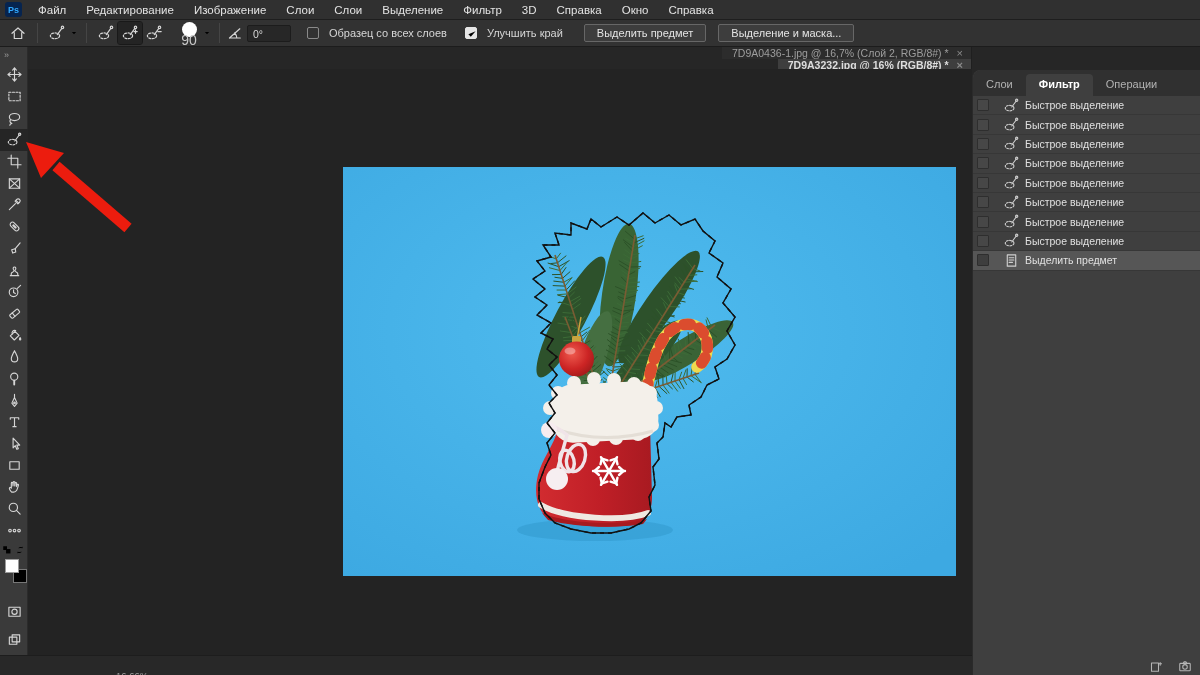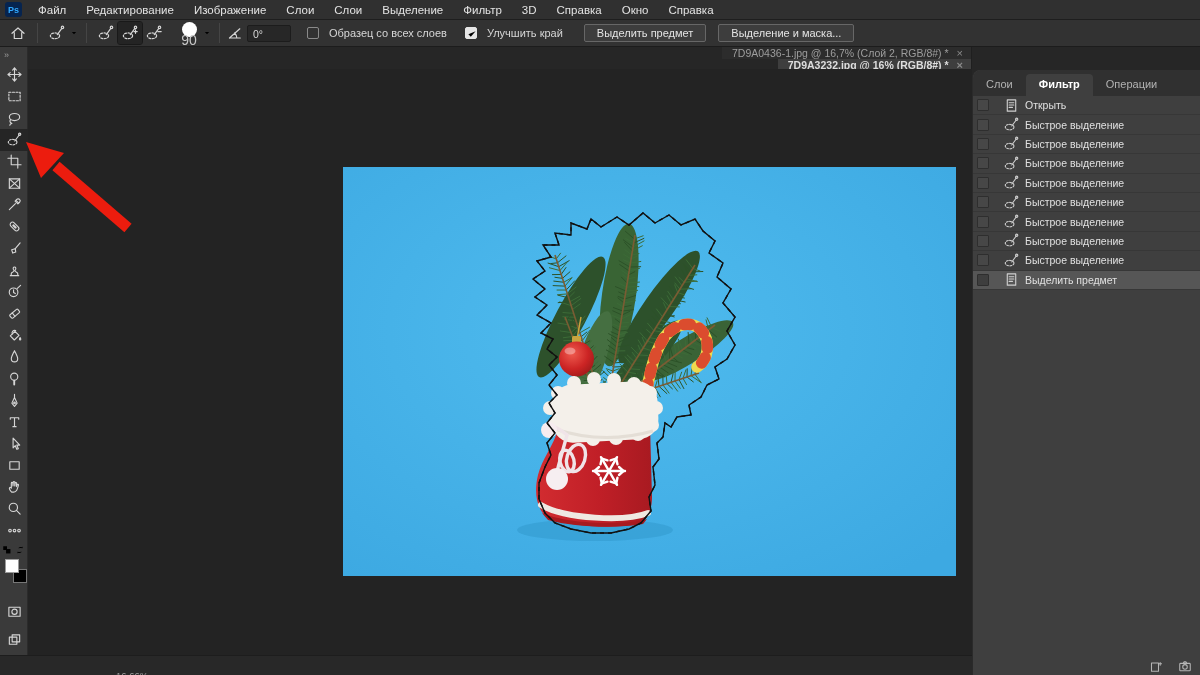--- a/index.html
+++ b/index.html
@@ -957,27 +957,20 @@
   <div id="right-gap" class="abs"></div>
   <div id="right-panel" class="abs">
     <div class="panel-tabs">
   <div class="panel-tab">Слои</div>
 
   <div class="panel-tab active pressed">Фильтр</div>
 
   <div class="panel-tab">Операции</div>
 </div>
     <div>
-  <div class="h-row">
-    <div class="h-well"></div>
-    <svg class="h-icon icon">
-            <use href="#ic-page"></use>
-          </svg>
-    <span class="hist-label">Открыть</span>
-  </div>
 
   <div class="h-row">
     <div class="h-well"></div>
     <svg class="h-icon icon">
             <use href="#ic-quicksel"></use>
           </svg>
     <span class="hist-label">Быстрое выделение</span>
   </div>
 
   <div class="h-row">

